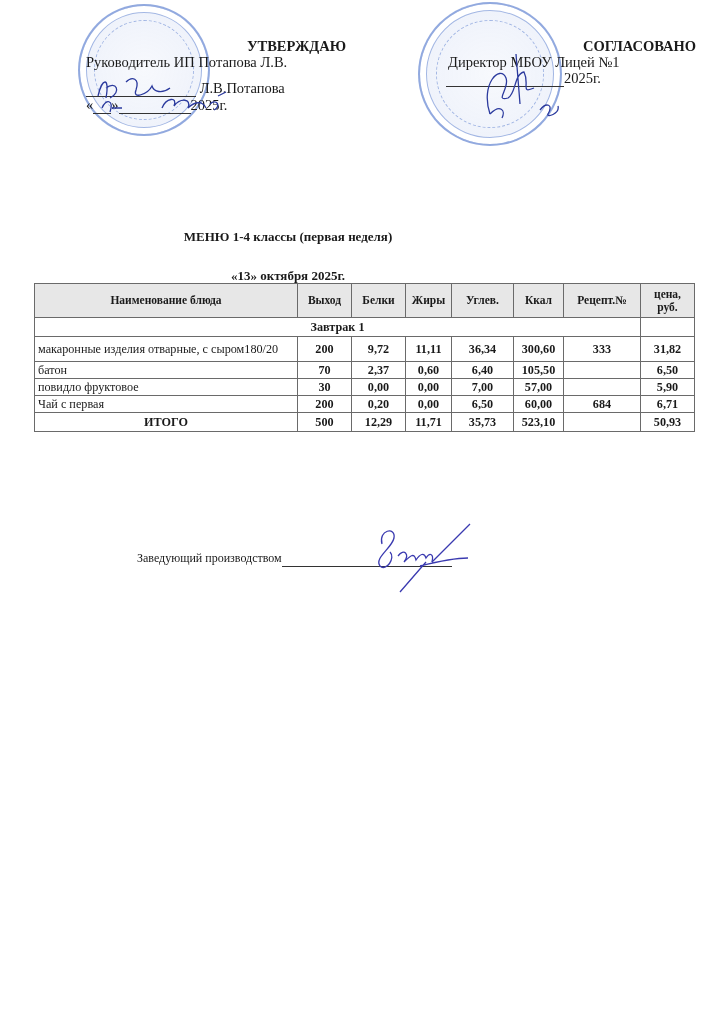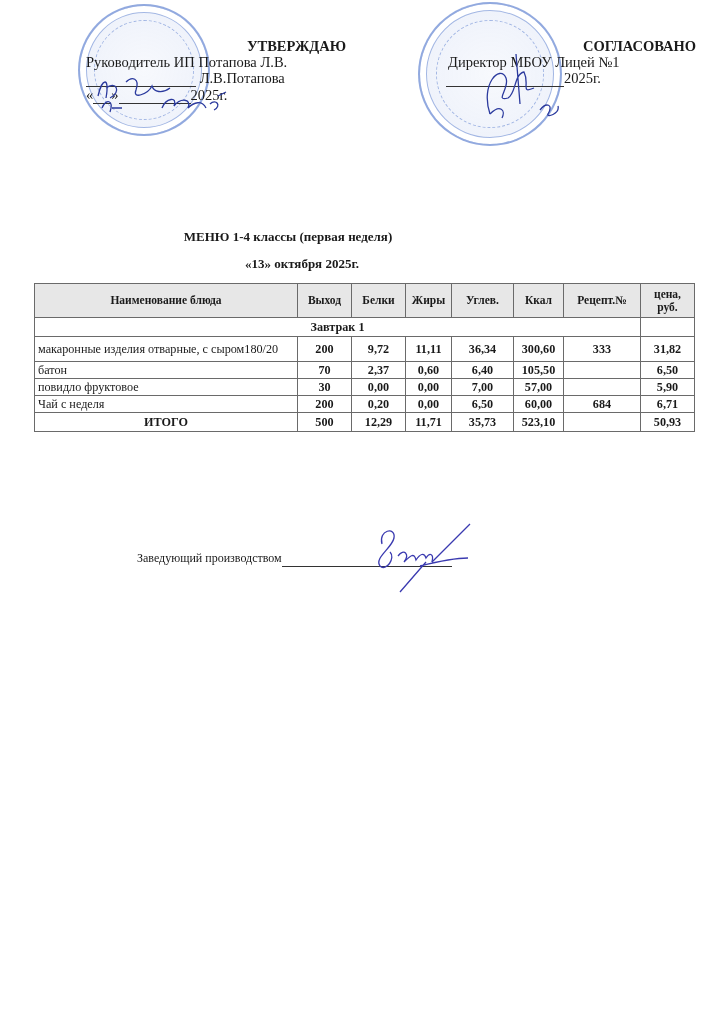--- a/index.html
+++ b/index.html
@@ -47,21 +47,21 @@
   <div class="stamp-inner" style="left:14px; top:14px; width:98px; height:98px;"></div>
 </div>
 
 <div class="stamp" style="left:418px; top:2px; width:140px; height:140px;">
   <div class="stamp-inner" style="left:16px; top:16px; width:106px; height:106px;"></div>
 </div>
 
 <div class="hdr-block" style="left:86px; top:38px; width:260px;">
   <div class="title" style="padding-left:60px;">УТВЕРЖДАЮ</div>
   <div>Руководитель ИП Потапова Л.В.</div>
-  <div style="white-space:nowrap;">
+  <div style="white-space:nowrap;margin-top:10px;">
     <span class="line" style="width:110px;">&nbsp;</span>
     <span>Л.В.Потапова</span>
   </div>
   <div style="white-space:nowrap;">
     <span>«</span><span class="line" style="width:18px;">&nbsp;</span><span>»</span><span class="line" style="width:72px;">&nbsp;</span><span>2025г.</span>
   </div>
 </div>
 
 <svg class="sig" style="left:92px; top:68px;" width="190" height="46" viewBox="0 0 190 46">
   <path d="M6 28 C10 10, 18 8, 14 30 M14 20 C24 12, 30 24, 18 30 M34 14 C40 8, 48 10, 44 22 C40 32, 56 26, 60 18 C62 24, 70 26, 78 20" fill="none" stroke="#2b3a9e" stroke-width="1.3"></path>
@@ -75,21 +75,21 @@
     <span class="line" style="width:118px; margin-left:10px;">&nbsp;</span><span>2025г.</span>
   </div>
 </div>
 
 <svg class="sig" style="left:450px; top:44px;" width="120" height="80" viewBox="0 0 120 80">
   <path d="M40 70 C30 40, 50 20, 56 34 C60 44, 44 58, 58 54 C66 50, 64 30, 74 28 C80 40, 70 50, 84 44 M66 10 L70 60" fill="none" stroke="#2b3a9e" stroke-width="1.3"></path>
   <path d="M40 70 C50 60, 56 66, 52 74 M90 66 C96 58, 104 60, 98 70 C96 74, 110 70, 108 62" fill="none" stroke="#2b3a9e" stroke-width="1.3"></path>
 </svg>
 
 <div class="doc-title" style="top:229px;">МЕНЮ 1-4 классы  (первая неделя)</div>
-<div class="doc-title" style="top:256px;padding-left:14px;">«13» октября 2025г.</div>
+<div class="doc-title" style="top:268px;">«13» октября 2025г.</div>
 
 <table class="menu">
   <colgroup>
     <col style="width:263px">
       <col style="width:54px">
       <col style="width:54px">
       <col style="width:46px">
     <col style="width:62px">
       <col style="width:50px">
       <col style="width:77px">
@@ -136,21 +136,21 @@
       <td class="name">повидло фруктовое</td>
       <td class="num">30</td>
       <td class="num">0,00</td>
       <td class="num">0,00</td>
       <td class="num">7,00</td>
       <td class="num">57,00</td>
       <td class="num"></td>
       <td class="num">5,90</td>
     </tr>
     <tr class="item">
-      <td class="name">Чай с неделя</td>
+      <td class="name">Чай с первая</td>
       <td class="num">200</td>
       <td class="num">0,20</td>
       <td class="num">0,00</td>
       <td class="num">6,50</td>
       <td class="num">60,00</td>
       <td class="num">684</td>
       <td class="num">6,71</td>
     </tr>
     <tr class="total">
       <td class="num">ИТОГО</td>

